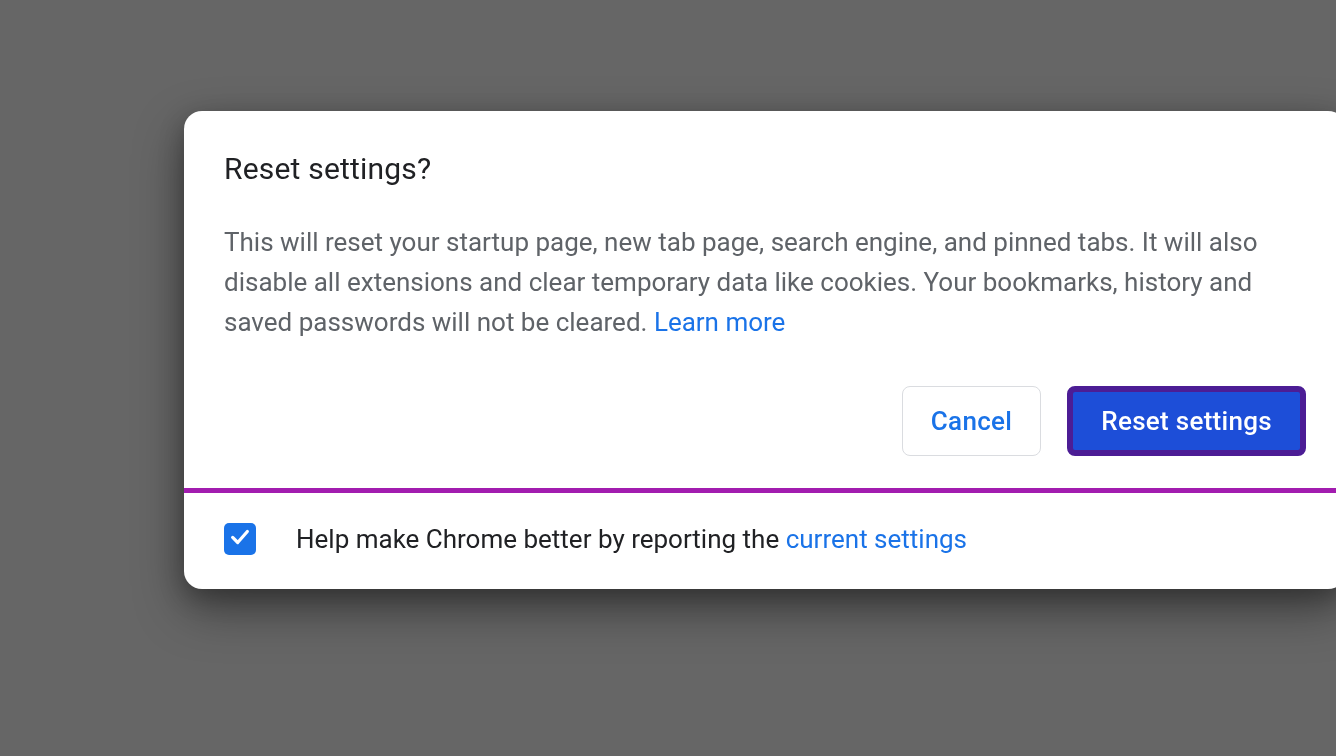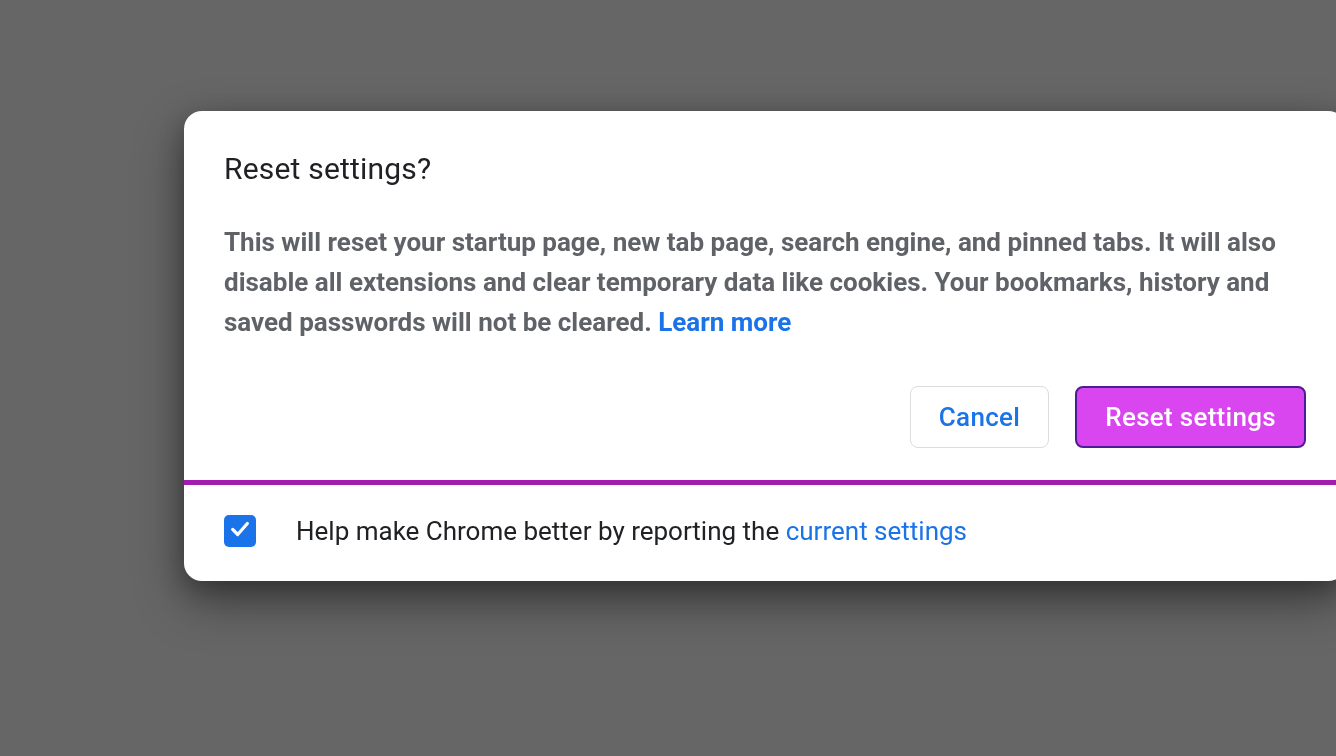--- a/index.html
+++ b/index.html
@@ -31,21 +31,21 @@
       font-size: 30px;
       font-weight: 400;
       color: #202124;
       letter-spacing: 0.2px;
       margin-bottom: 36px;
     }
     .dialog-message {
       font-size: 26px;
       line-height: 40px;
       color: #5f6368;
-      font-weight: 700;
+      font-weight: 400;
     }
     .link {
       color: #1a73e8;
       cursor: pointer;
       text-decoration: none;
     }
     .actions {
       display: flex;
       justify-content: flex-end;
       gap: 26px;
@@ -59,23 +59,23 @@
       cursor: pointer;
       font-family: inherit;
       letter-spacing: 0.3px;
     }
     .btn-cancel {
       background: #ffffff;
       color: #1a73e8;
       border: 1px solid #dadce0;
     }
     .btn-primary {
-      background: #d946ef;
+      background: #1d4ed8;
       color: #ffffff;
-      border: 2px solid #4c1d95;
+      border: 6px solid #4c1d95;
     }
     .dialog-footer {
       border-top: 5px solid #a21caf;
       padding: 30px 40px 34px 40px;
       display: flex;
       align-items: center;
       gap: 40px;
     }
     .checkbox {
       width: 32px;

